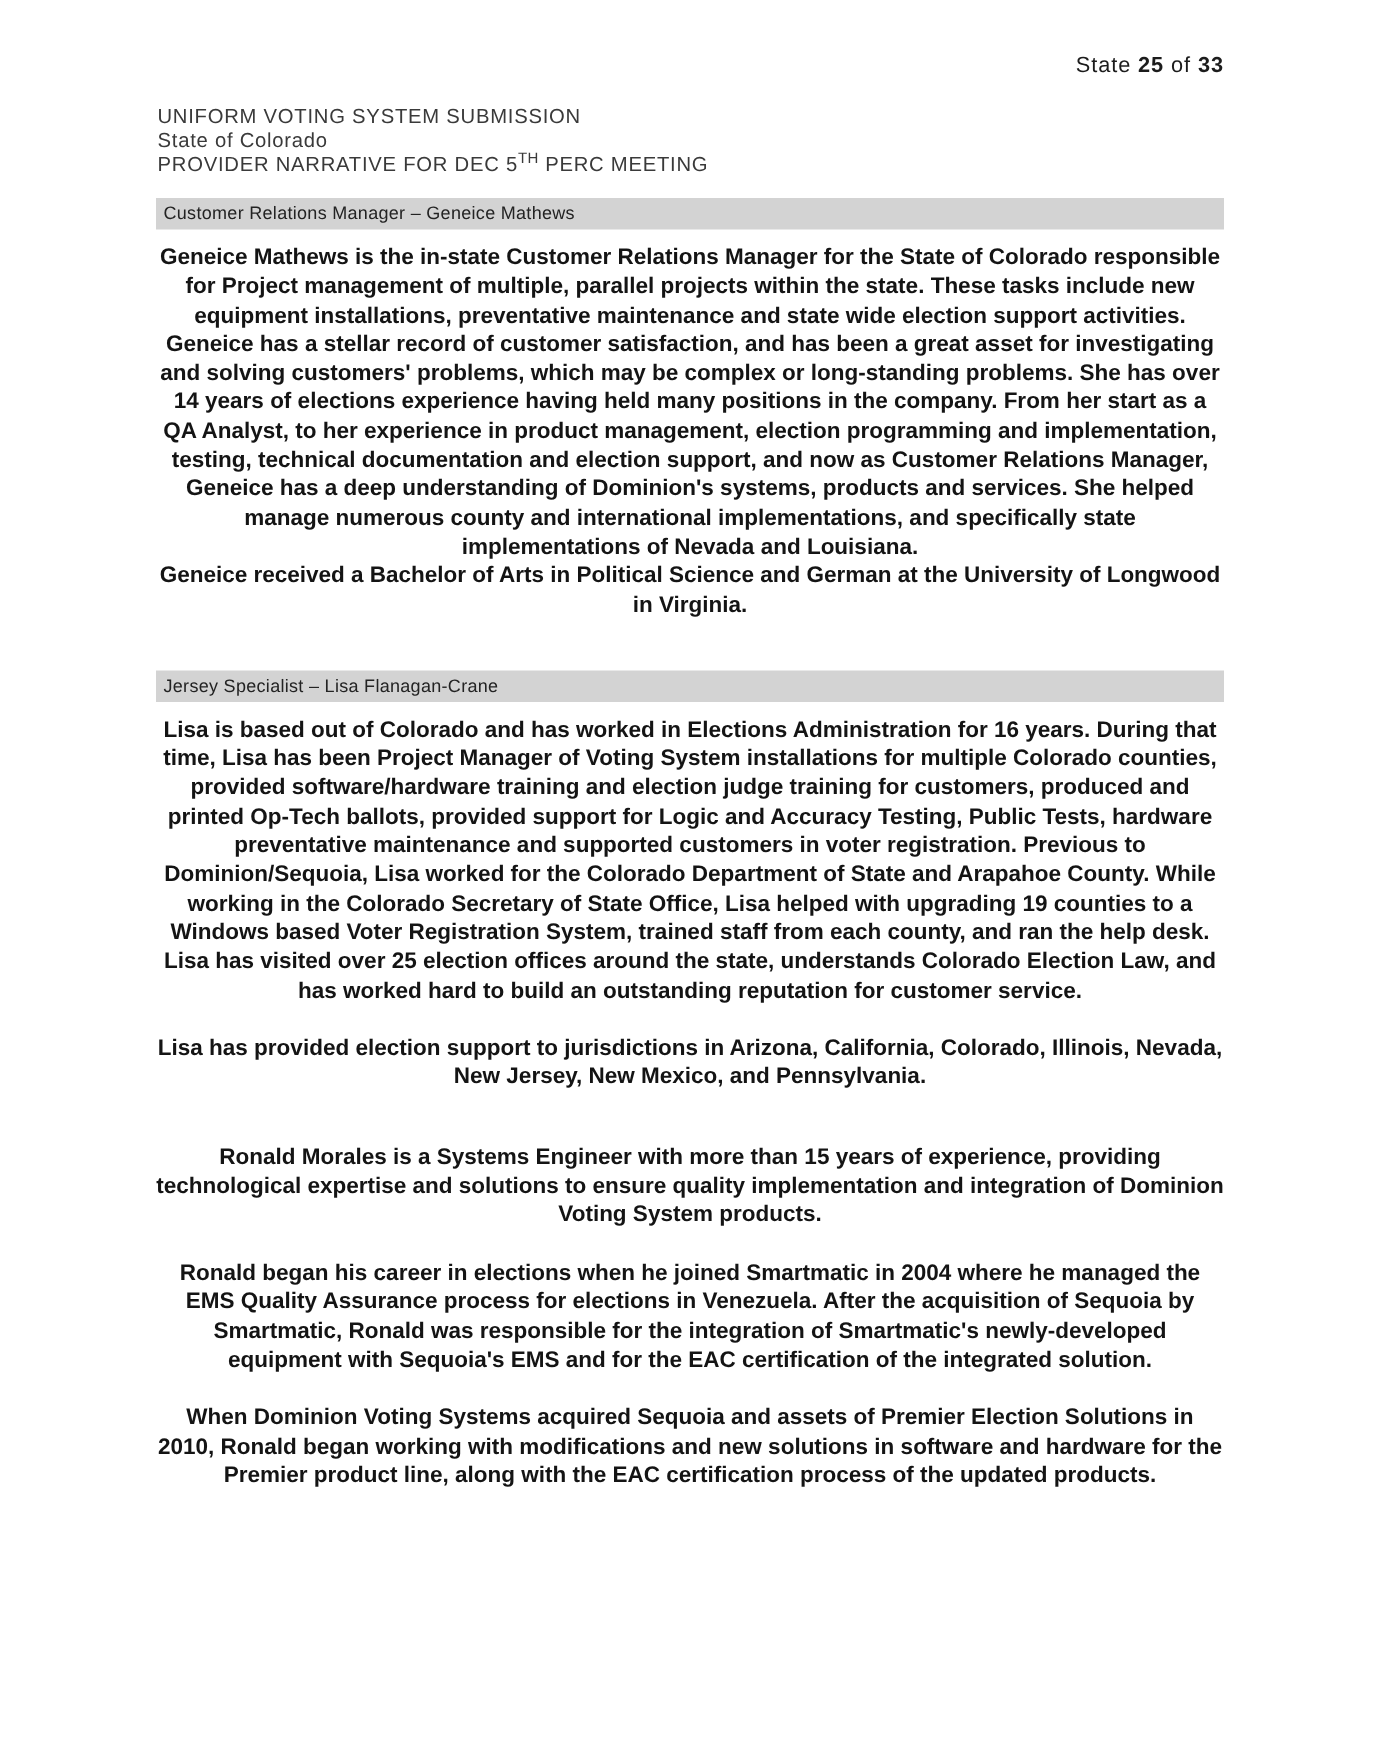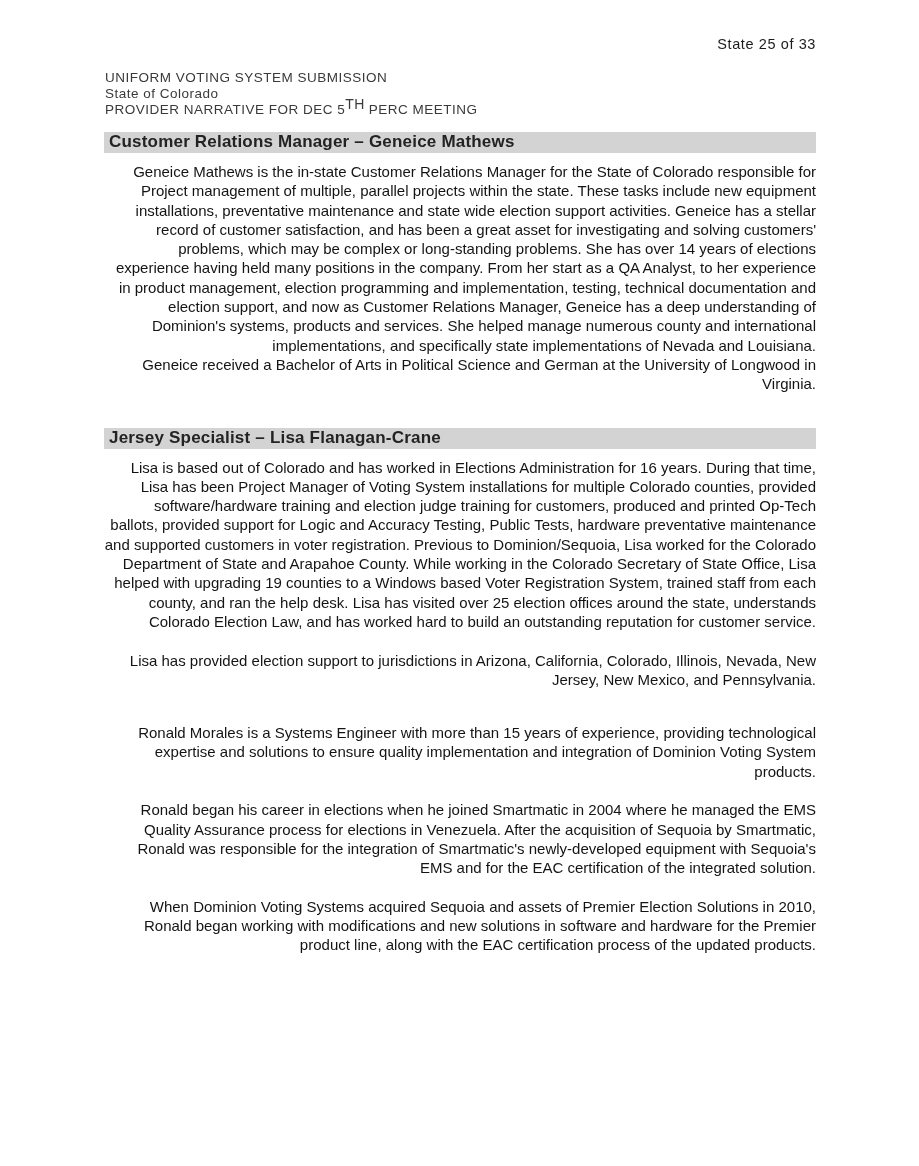--- a/index.html
+++ b/index.html
@@ -20,59 +20,60 @@
   }
   .page-number{
     position:absolute;
     top:36px;
     right:103px;
     font-size:14.5px;
     letter-spacing:0.6px;
     color:var(--pagenum-text);
     white-space:nowrap;
   }
-  .page-number .num{font-weight:normal;}
+  .page-number .num{font-weight:bold;}
   .doc-header{
     position:absolute;
     top:70px;
     left:105px;
     font-size:13.5px;
     line-height:16.2px;
     letter-spacing:0.5px;
     color:var(--header-text);
     white-space:nowrap;
   }
   .doc-header sup{
-    font-size:14px;
+    font-size:10px;
     letter-spacing:0.3px;
     vertical-align:super;
     line-height:0;
   }
   .content{
     position:absolute;
     top:132px;
     left:104px;
     width:712px;
   }
   .section + .section{margin-top:34px;}
   .section-heading{
     background:var(--bar-bg);
     color:var(--heading-text);
-    font-weight:bold;
-    font-size:17px;
+    font-weight:normal;
+    font-size:12px;
     letter-spacing:0.2px;
     padding:2px 5px 3px 5px;
     line-height:16px;
   }
   .paragraph{
     margin:0;
     font-size:15px;
     line-height:19.3px;
     color:var(--body-text);
-    text-align:right;
+    text-align:center;
+    font-weight:bold;
   }
   .paragraph.first{margin-top:9px;}
   .paragraph.tight{margin-top:0;}
   .paragraph.gap{margin-top:19.3px;}
 </style>
 </head>
 <body>
 
 <div class="page-number"><span>State</span> <span class="num">25</span> <span>of</span> <span class="num">33</span></div>
 

